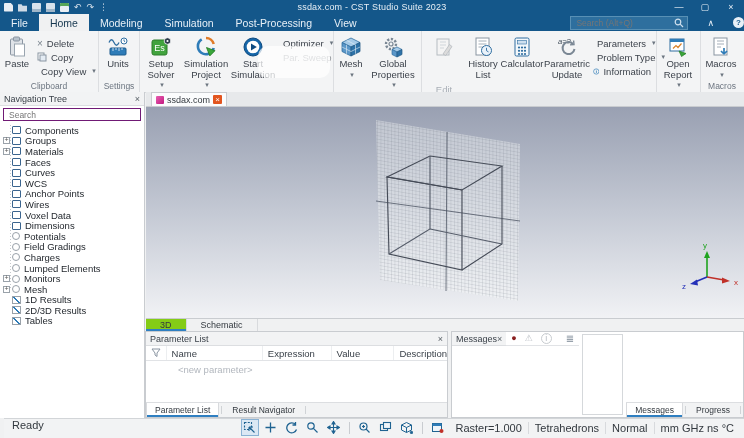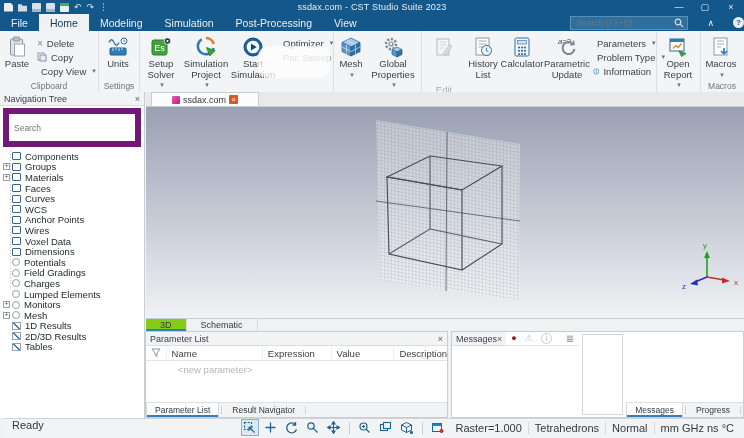--- a/index.html
+++ b/index.html
@@ -36,36 +36,36 @@
   .bigbtn .bicon{height:25px;display:flex;align-items:center;justify-content:center;}
   .bigbtn.dis{color:#a8aeb6;gap:26px;}
   .smallcol{display:flex;flex-direction:column;padding-top:4px;}
   .smallbtn{display:flex;align-items:center;gap:4px;height:14px;font-size:9.5px;color:#3d434c;padding:0 3px;white-space:nowrap;}
   .car{font-size:7px;color:#6c7580;margin-left:2px;}
   .blur-blob{position:absolute;background:rgba(255,255,255,.72);border-radius:10px;pointer-events:none;}
   
   .navpanel{position:absolute;top:92px;left:0;width:145px;bottom:20px;background:#fff;border-right:1px solid #c9ccd0;box-sizing:border-box;display:flex;flex-direction:column;}
   .phead{height:13px;background:#f2f3f4;border-bottom:1px solid #dcdee1;display:flex;align-items:center;padding:0 4px;font-size:9px;color:#3a4149;}
   .phead .px{margin-left:auto;color:#5a6268;font-size:9px;}
-  .navsearch{margin:2px 3px;height:11px;border:6px solid #701a75;display:flex;align-items:center;padding:8px 3px;}
+  .navsearch{margin:2px 3px;height:11px;border:1px solid #701a75;display:flex;align-items:center;padding:0 3px;}
   .navsearch input{border:0;outline:0;width:100%;font-size:8.5px;color:#9aa1a8;font-family:inherit;background:transparent;}
   .tree{position:relative;flex:1;overflow:hidden;padding-top:2px;}
   .tree:before{content:"";position:absolute;left:10px;top:2px;bottom:130px;width:1px;
      background:repeating-linear-gradient(to bottom,#c3c7cb 0 1px,transparent 1px 3px);}
   .trow{display:flex;align-items:center;height:10.6px;padding-left:3px;position:relative;}
   .exp{width:7px;height:7px;box-sizing:border-box;border:1px solid #9aa2aa;background:#fff;font-size:7px;line-height:4.5px;text-align:center;color:#555;margin-right:2px;z-index:1;}
   .exp.hid{visibility:hidden;}
   .ti{display:inline-block;margin-right:4px;z-index:1;}
   .ti-cube{width:9px;height:8px;background:linear-gradient(135deg,#aacdе8,#9ec8e8 10%,#4b86b8 60%,#2e6da0);border:1px solid #3a648e;border-radius:1px;box-sizing:border-box;}
   .ti-ring{width:8px;height:8px;border:1.5px solid #99a1a9;border-radius:50%;background:#fff;box-sizing:border-box;}
   .ti-chart{width:9px;height:8px;background:linear-gradient(45deg,transparent 42%,#2e7cb8 42%,#2e7cb8 58%,transparent 58%),#fff;border:1px solid #99a1a9;box-sizing:border-box;}
   .tlabel{font-size:9.5px;color:#24292f;white-space:nowrap;}
   
   .docbar{position:absolute;top:92px;left:146px;right:0;height:15px;background:#e7e9eb;border-bottom:1px solid #c9ccd0;display:flex;align-items:flex-end;box-sizing:border-box;}
-  .doctab{display:flex;align-items:center;gap:3px;background:#fbfcfd;border:1px solid #c9ccd0;border-bottom:0;height:13px;margin-left:5px;padding:0 20px;font-size:9px;color:#33393f;}
+  .doctab{display:flex;align-items:center;gap:3px;background:#fbfcfd;border:1px solid #c9ccd0;border-bottom:0;height:13px;margin-left:5px;padding:0 4px;font-size:9px;color:#33393f;}
   .dticon{width:8px;height:8px;background:linear-gradient(135deg,#e75fb0,#c2187f);border-radius:1px;}
   .dtclose{width:9px;height:9px;background:#e2551f;color:#fff;font-size:8px;line-height:9px;text-align:center;border-radius:1px;}
   .viewport{position:absolute;top:107px;left:146px;right:0;height:211px;}
   .vptabs{position:absolute;top:318px;left:146px;right:0;height:13px;background:#f0f1f2;border-top:1px solid #c9ccd0;display:flex;align-items:stretch;font-size:9px;box-sizing:border-box;}
   .vtab{padding:0 14px;display:flex;align-items:center;color:#33393f;border-right:1px solid #d8dadd;}
   .vtab.active{background:#84cc16;box-shadow:inset 0 -2px 0 #2f7fc1;}
   
   .ppanel{position:absolute;top:331px;left:145px;width:303px;bottom:20px;background:#fff;border:1px solid #c9ccd0;box-sizing:border-box;display:flex;flex-direction:column;}
   .mpanel{position:absolute;top:331px;left:451px;right:0;bottom:20px;background:#fff;border:1px solid #c9ccd0;box-sizing:border-box;display:flex;flex-direction:row;}
   .thead{display:flex;align-items:center;height:14px;border-bottom:1px solid #e1e3e6;font-size:9.5px;color:#3a4149;}

